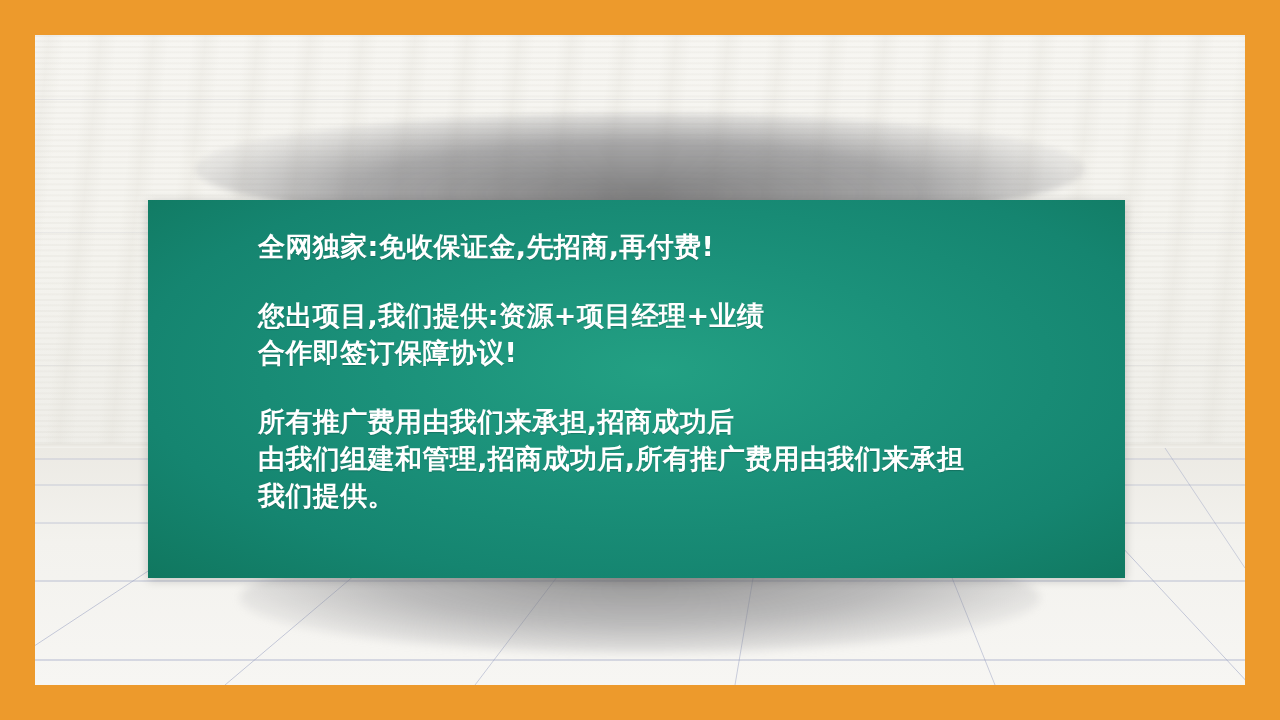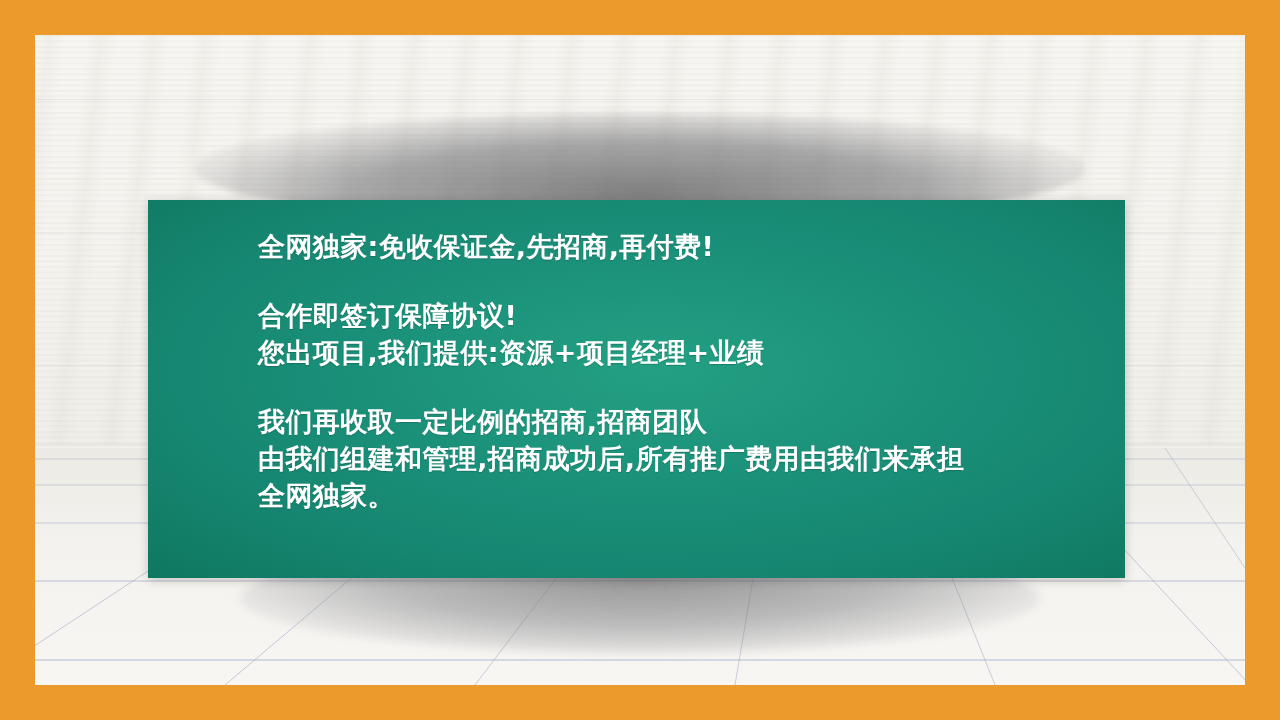--- a/index.html
+++ b/index.html
@@ -174,29 +174,29 @@
 
     <div id="panel">
 
       <div>
         <div class="panel-line">全网独家:免收保证金,先招商,再付费!</div>
       </div>
 
       <div class="para-gap"></div>
 
       <div>
+        <div class="panel-line">您出项目,我们提供:资源+项目经理+业绩</div>
         <div class="panel-line">合作即签订保障协议!</div>
-        <div class="panel-line">您出项目,我们提供:资源+项目经理+业绩</div>
       </div>
 
       <div class="para-gap"></div>
 
       <div>
-        <div class="panel-line">我们再收取一定比例的招商,招商团队</div>
+        <div class="panel-line">所有推广费用由我们来承担,招商成功后</div>
         <div class="panel-line">由我们组建和管理,招商成功后,所有推广费用由我们来承担</div>
-        <div class="panel-line">全网独家。</div>
+        <div class="panel-line">我们提供。</div>
       </div>
 
     </div>
 
   </div>
 
 </div>
 
 </body></html>

